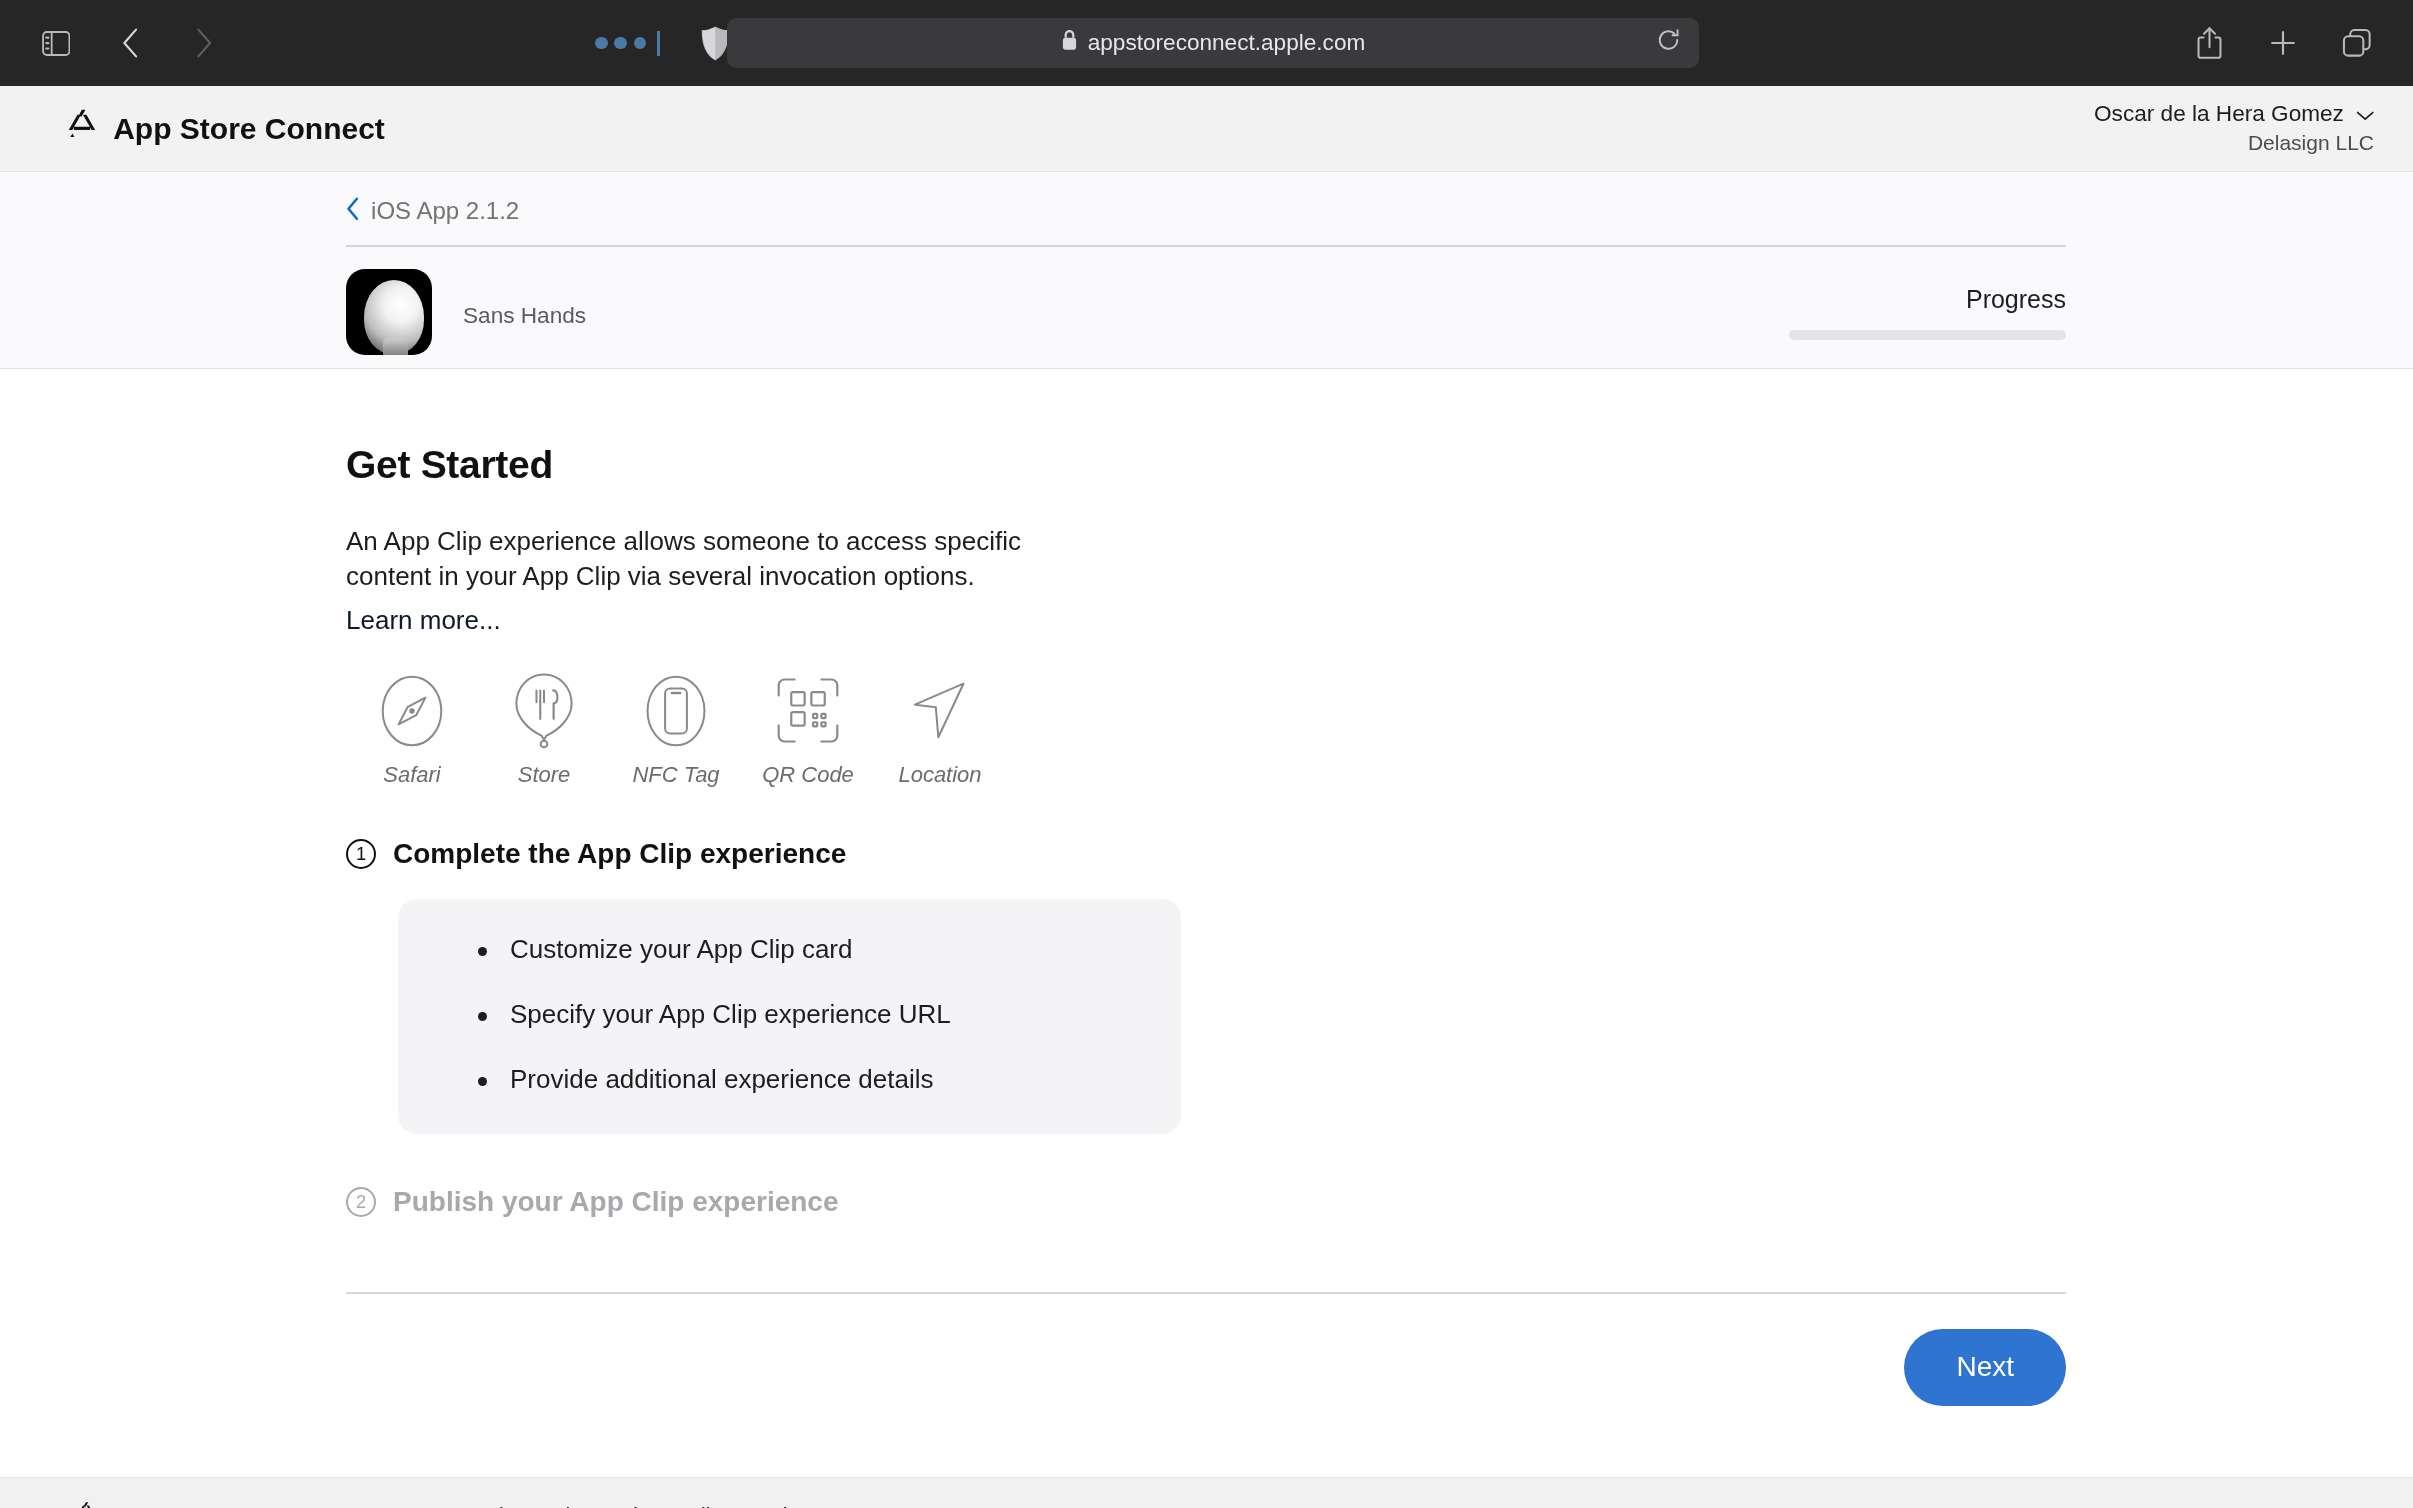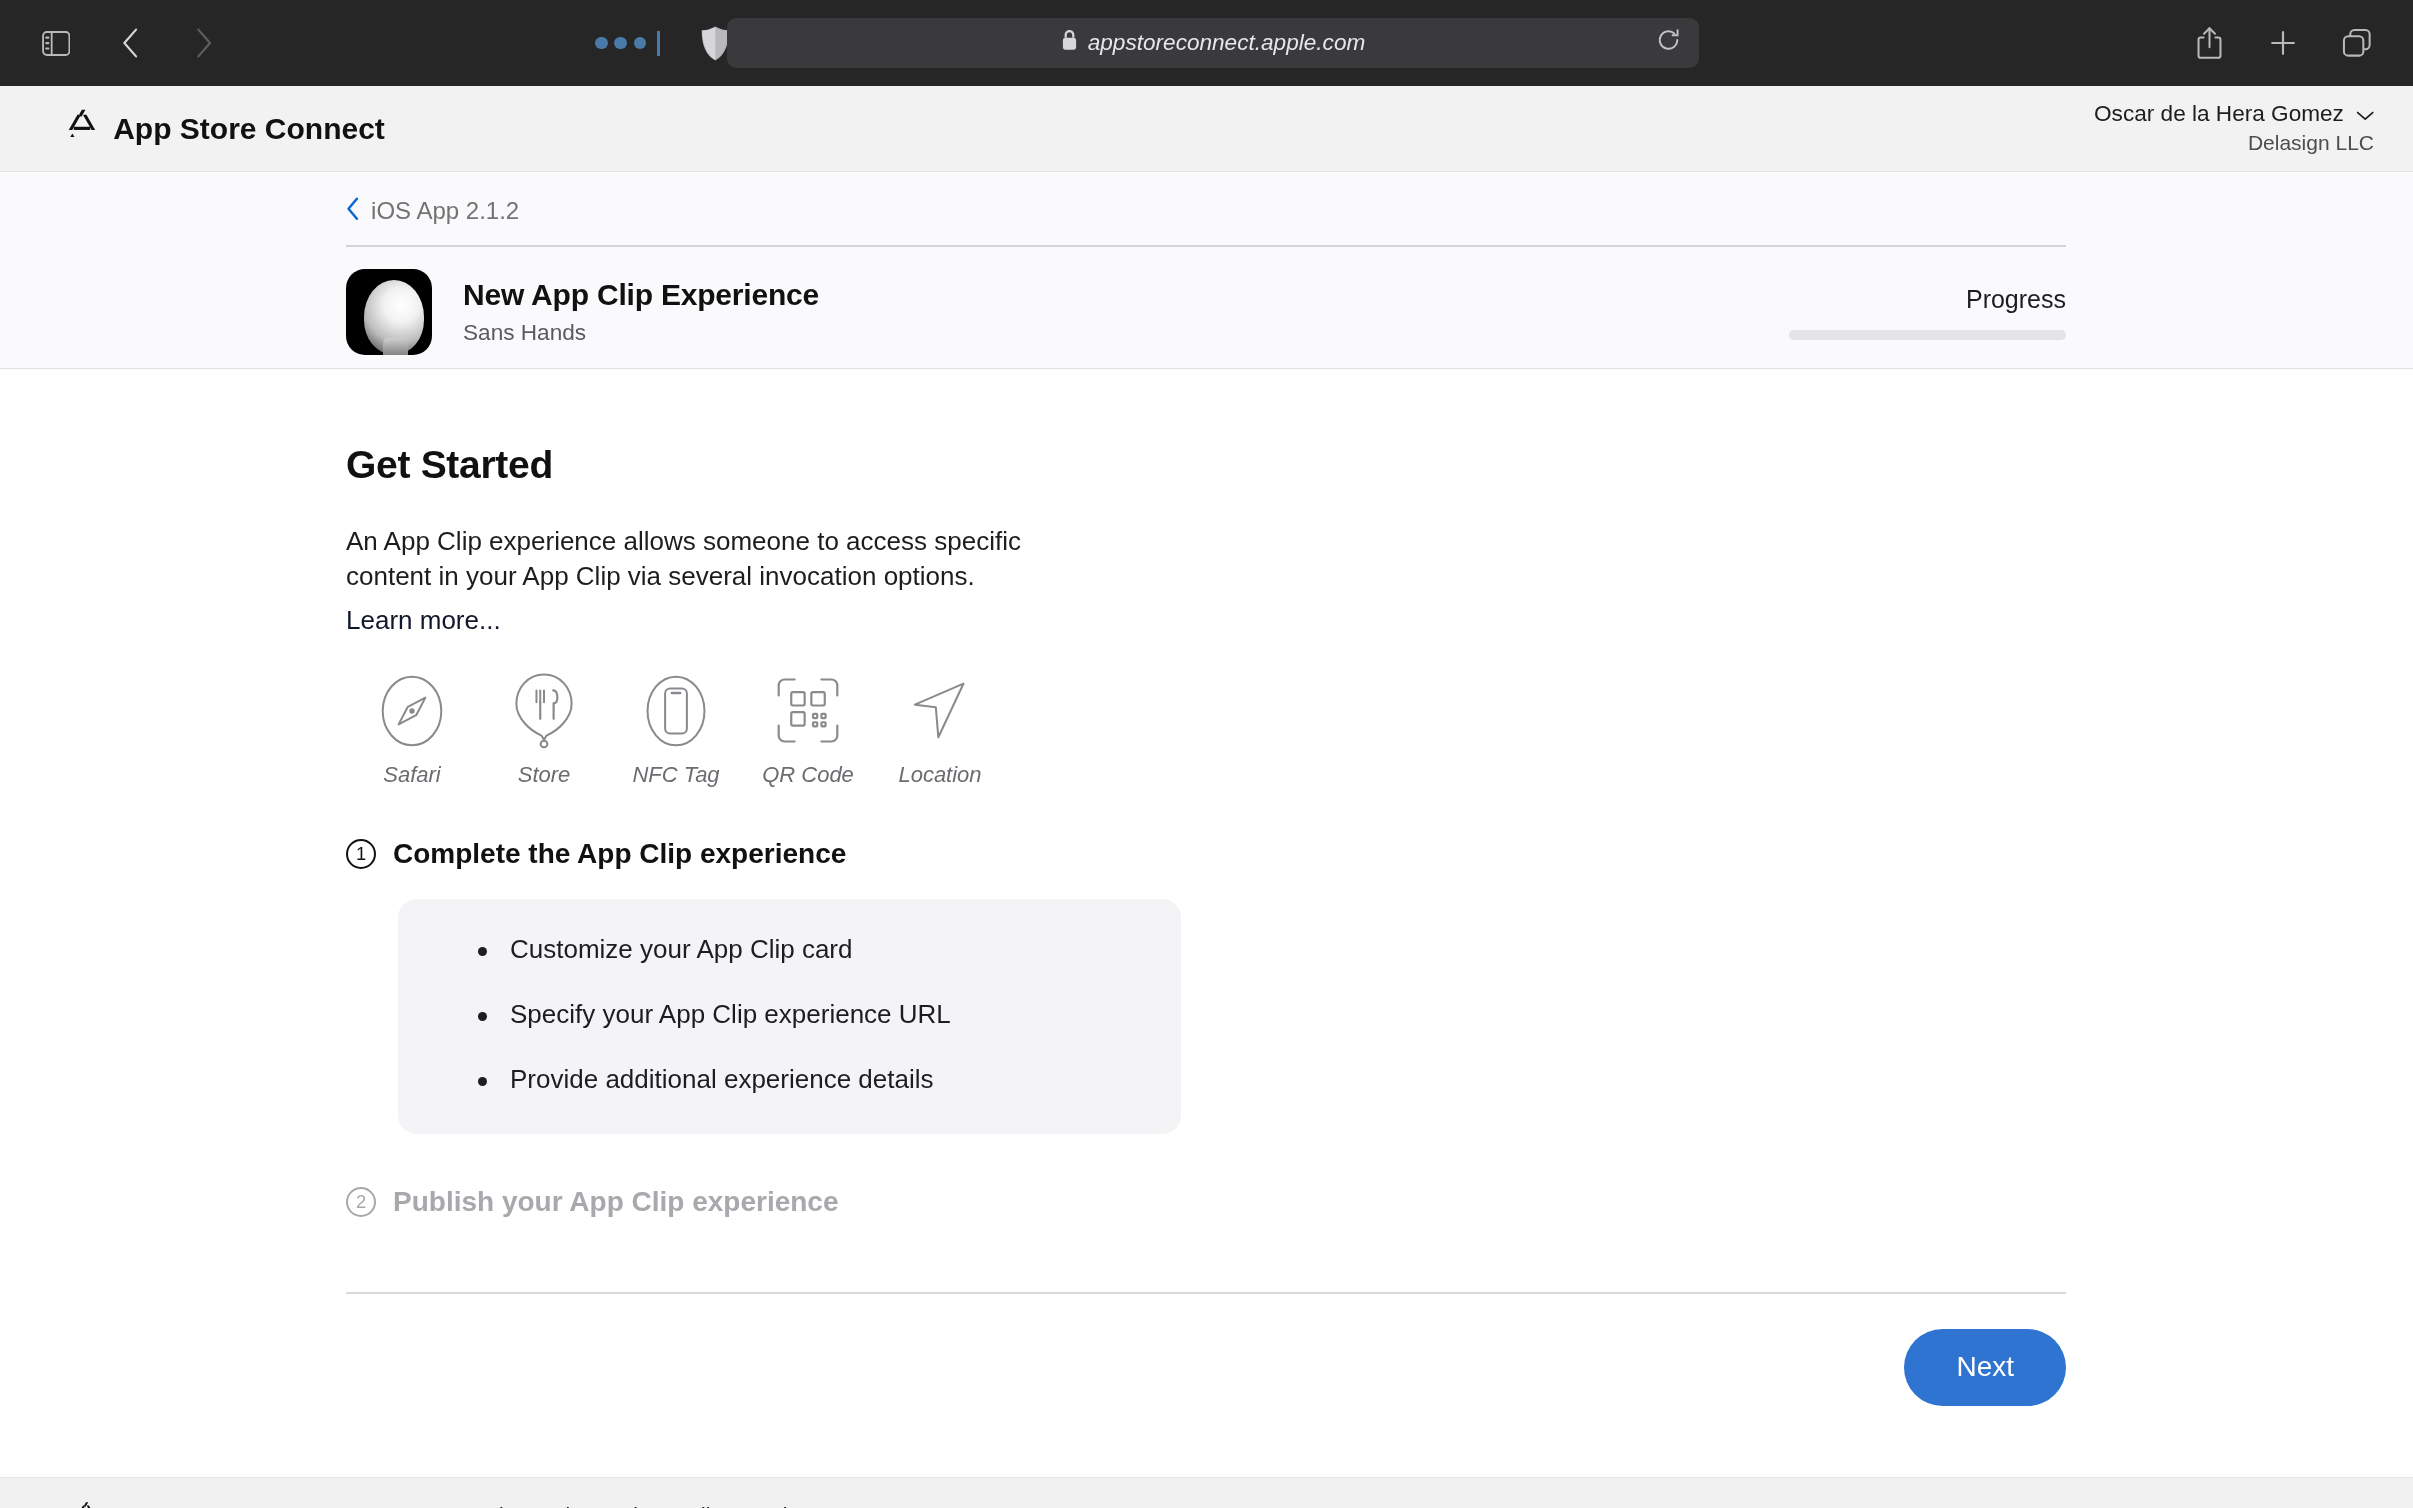--- a/index.html
+++ b/index.html
@@ -46,21 +46,21 @@
   .url-bar {
     position: absolute;
     left: 727px; top: 18.4px;
     width: 972px; height: 50px;
     background: #3a3a3c;
     border-radius: 9.2px;
     display: flex; align-items: center; justify-content: center;
     color: #e7e7ea;
     font-size: 22.6px;
   }
-  .url-inner { display: flex; align-items: center; gap: 10px; font-style: italic; }
+  .url-inner { display: flex; align-items: center; gap: 10px; }
   .reload-btn {
     position: absolute; right: 18.4px; top: 50%; transform: translateY(-50%);
     color: #c3c3c7;
   }
 
   .chrome-right {
     position: absolute; right: 34px;
     display: flex; align-items: center; gap: 30px;
   }
 
@@ -368,21 +368,20 @@
   </a>
 
   <div class="head-divider"></div>
 
   <div class="app-row">
     <div class="app-icon">
       <span class="head"></span>
       <span class="neck"></span>
     </div>
     <div class="app-meta">
-      <div class="app-title">New App Clip Experience</div>
       <div class="app-sub">Sans Hands</div>
     </div>
     <div class="progress-wrap">
       <div class="progress-label">Progress</div>
       <div class="progress-track">
         <div class="progress-fill" style="width: 0%;"></div>
       </div>
     </div>
   </div>
 </div>

